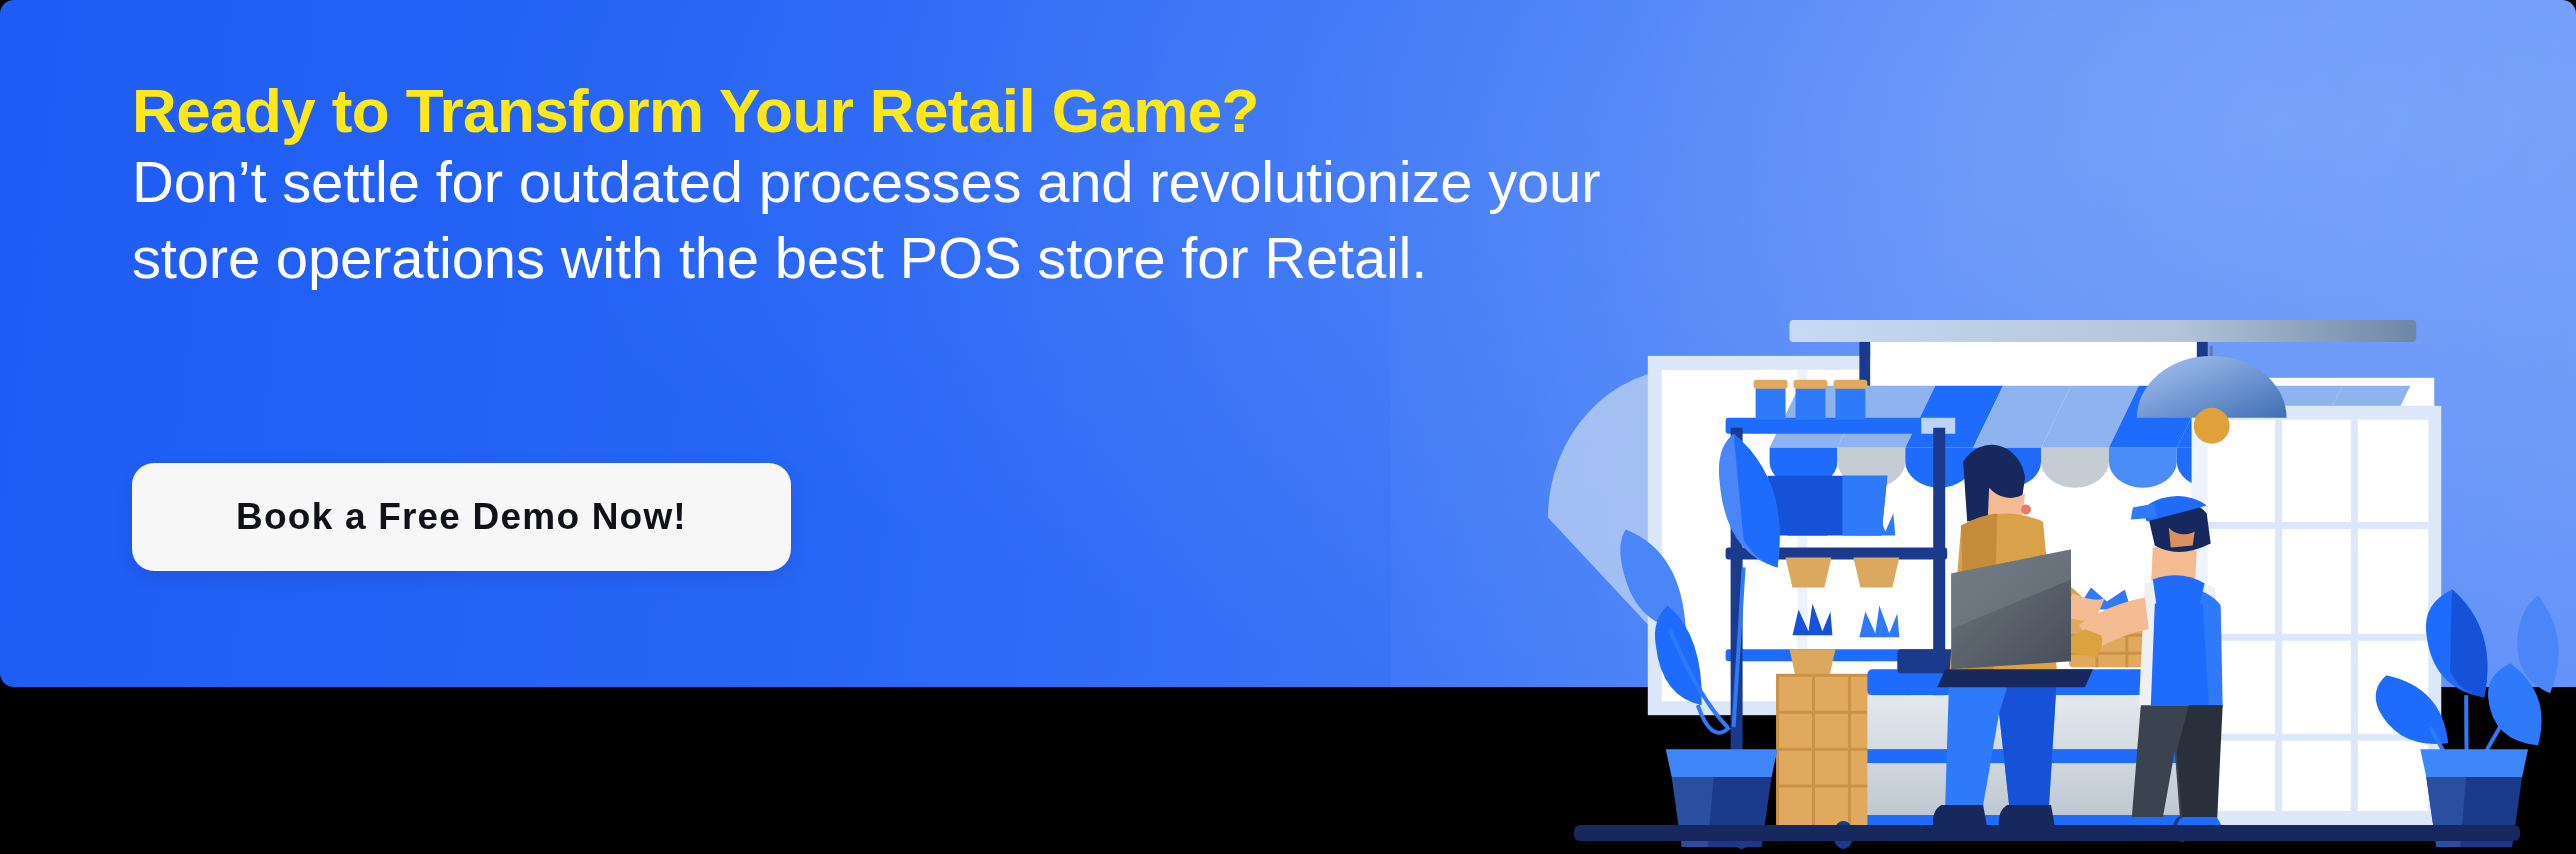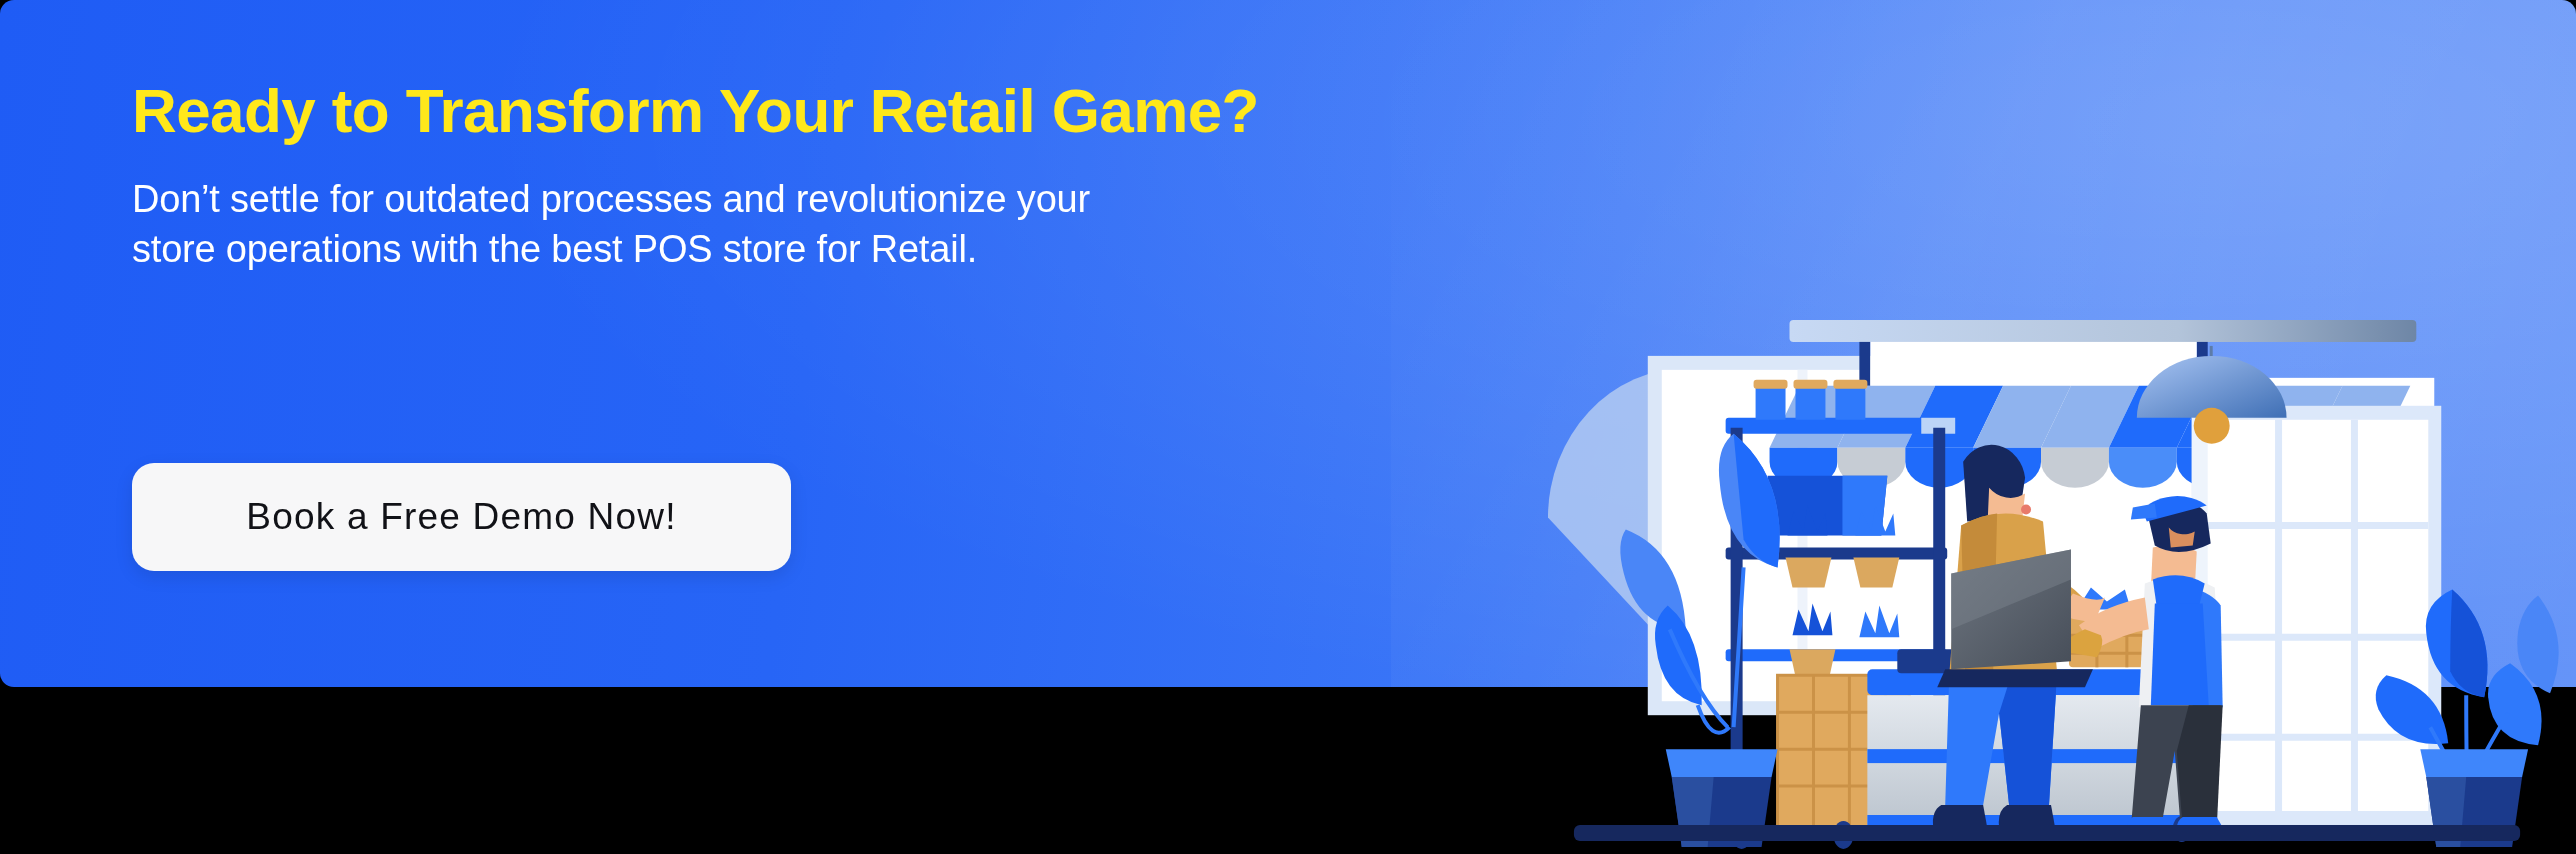--- a/index.html
+++ b/index.html
@@ -47,43 +47,42 @@
   }
   .headline {
     color:#FFE81A;
     font-size:62px;
     font-weight:bold;
     letter-spacing:-0.6px;
     line-height:1.06;
     white-space:nowrap;
   }
   .subcopy {
-    margin-top:30px;
     color:#ffffff;
-    font-size:38px;
+    font-size:58px;
     font-weight:normal;
     line-height:1.32;
     letter-spacing:-0.2px;
     max-width:1598px;
   }
   .subcopy .line { display:block; white-space:nowrap; }
 
   .cta-btn {
     position:absolute;
     left:132px; top:463px;
     display:inline-flex;
     align-items:center;
     justify-content:center;
     min-width:659px;
     height:108px;
     padding:0 58px;
     background:#f7f7f8;
     color:#111217;
     font-size:37px;
-    font-weight:normal;
+    font-weight:bold;
     letter-spacing:1.2px;
     border:none;
     border-radius:22px;
     cursor:pointer;
     box-shadow:0 6px 18px rgba(0,0,0,0.10);
     font-family:"Liberation Sans", sans-serif;
     z-index:7;
   }
 
   

